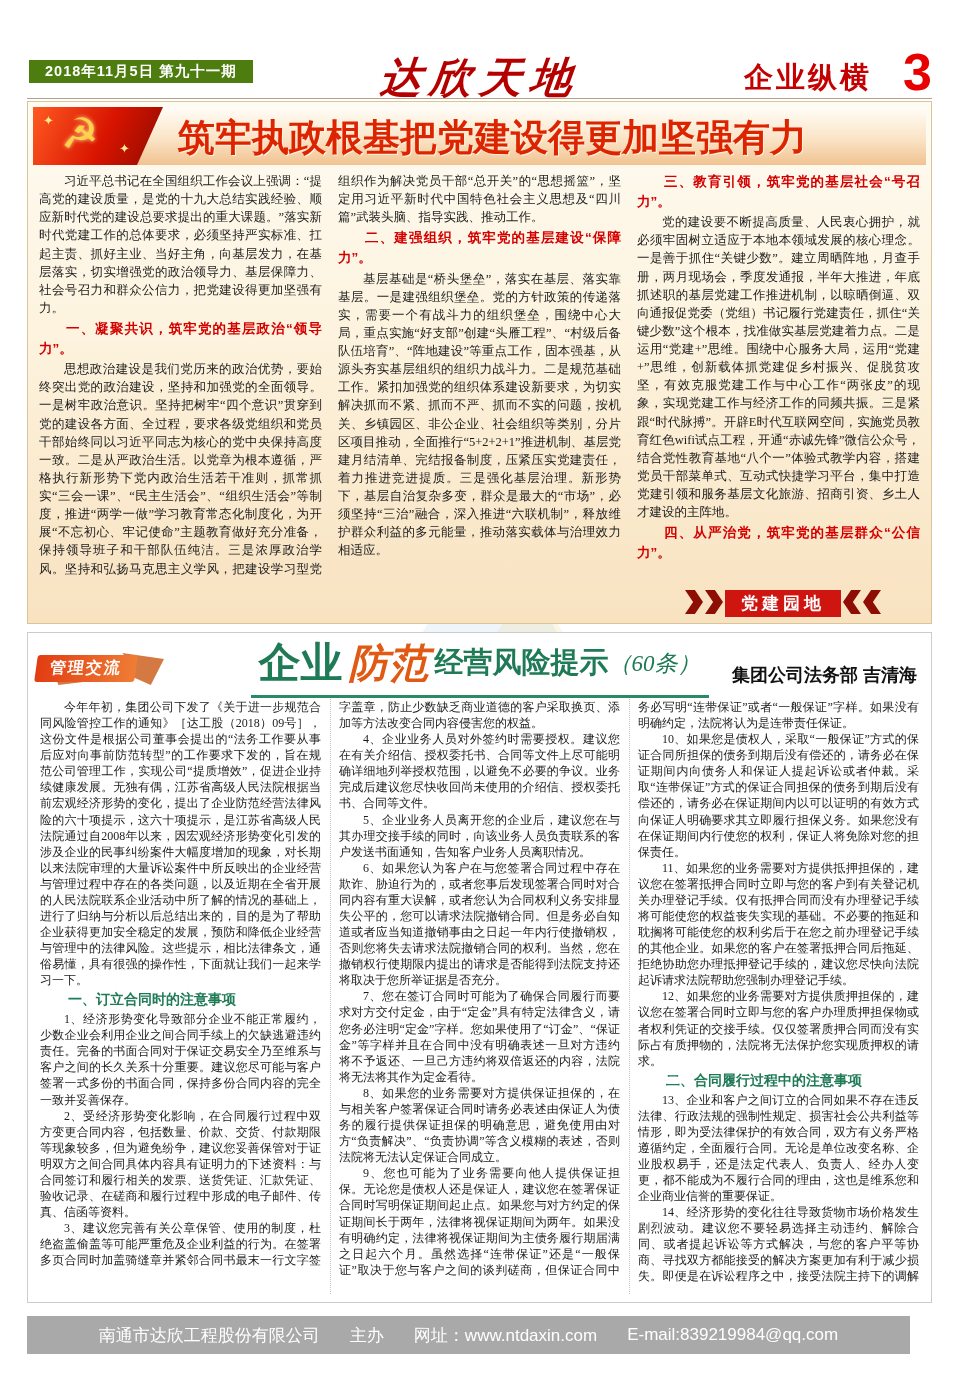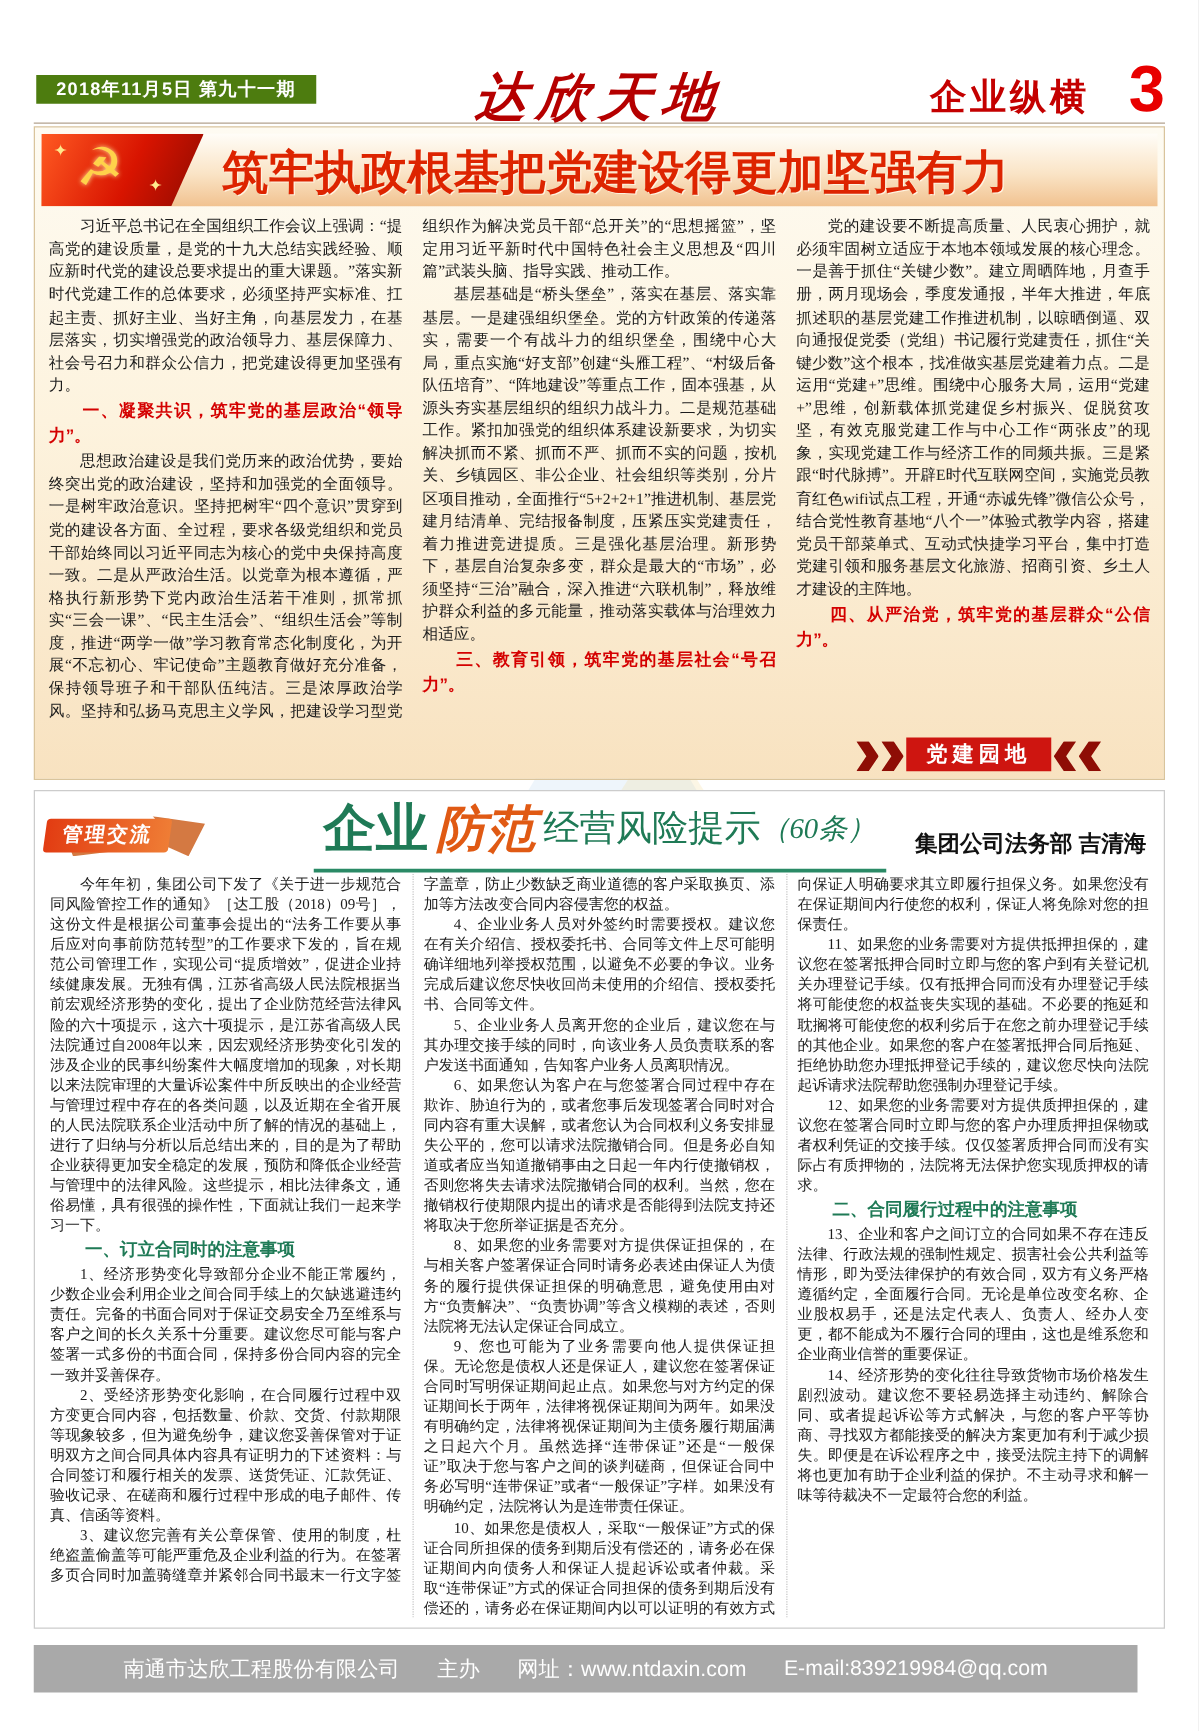--- a/index.html
+++ b/index.html
@@ -32,41 +32,41 @@
   .emblem .spark2{left:86px;top:34px;}
   .banner-headline{position:absolute;left:145px;right:8px;top:6px;text-align:left;
         font-family:"Liberation Sans",sans-serif;font-weight:bold;font-size:37px;color:#dd2400;
         letter-spacing:0px;text-shadow:1px 1px 0 #fff3e0;white-space:nowrap;}
   .a1body{position:absolute;top:70px;left:11px;right:11px;bottom:36px;
         column-count:3;column-gap:16px;column-fill:auto;
         font-size:12.5px;line-height:1.45;color:#1c1c1c;text-align:justify;overflow:hidden;}
   .art-p{margin:0;text-indent:2em;}
   .art-h{margin:2px 0;text-indent:2em;font-family:"Liberation Sans",sans-serif;font-weight:bold;}
   .art1 .art-h{color:#d40000;font-size:13.5px;}
-  .tag{position:absolute;right:50px;bottom:6px;display:flex;align-items:flex-end;gap:2px;}
+  .tag{position:absolute;right:50px;bottom:6px;display:flex;align-items:flex-start;gap:2px;}
   .chev{width:18px;height:24px;background:#8e0d05;
         clip-path:polygon(0 0,55% 0,100% 50%,55% 100%,0 100%,45% 50%);}
   .chev.flip{transform:scaleX(-1);}
   .tag-box{background:#ce1510;color:#fff;font-family:"Liberation Sans",sans-serif;font-weight:bold;
         font-size:17px;padding:2px 16px;letter-spacing:4px;}
   
   .art2{position:absolute;top:632px;left:27px;width:905px;height:671px;box-sizing:border-box;
         border:1px solid #cccccc;background:#fff;}
   .a2hdr{position:absolute;top:0;left:0;right:0;height:62px;}
   .ribbon-wrap{position:absolute;left:8px;top:10px;width:150px;height:46px;}
   .ribbon-arrow{position:absolute;left:18px;top:2px;width:110px;height:40px;background:#cf6a2e;
         clip-path:polygon(0 70%,70% 45%,62% 20%,100% 35%,88% 100%,70% 78%,4% 100%);opacity:.9;}
   .ribbon{position:absolute;left:0;top:12px;background:linear-gradient(90deg,#e23c12,#ef7d35);
         color:#fff;font-family:"Liberation Sans",sans-serif;font-weight:bold;font-size:16px;
         padding:3px 14px;transform:skewX(-8deg);letter-spacing:2px;border-radius:3px;}
   .a2title{position:absolute;left:50%;transform:translateX(-50%);top:2px;white-space:nowrap;
         border-bottom:3px solid #2a8a66;padding:0 8px 4px;}
   .t1{color:#1f7a56;font-family:"Liberation Sans",sans-serif;font-weight:bold;font-size:42px;vertical-align:middle;}
   .t2{color:#e05a14;font-size:40px;font-weight:bold;font-style:italic;padding:0 6px;vertical-align:middle;}
-  .t3{color:#1f7a56;font-family:"Liberation Sans",sans-serif;font-weight:normal;font-size:29px;vertical-align:middle;}
+  .t3{color:#1f7a56;font-family:"Liberation Sans",sans-serif;font-weight:bold;font-size:29px;vertical-align:middle;}
   .t4{color:#1f7a56;font-size:23px;font-style:italic;vertical-align:middle;}
   .byline{position:absolute;right:14px;top:30px;font-family:"Liberation Sans",sans-serif;
         font-weight:bold;font-size:18px;color:#111;}
   .a2body{position:absolute;top:66px;left:12px;right:12px;bottom:8px;
         column-count:3;column-gap:18px;column-rule:1px dotted #c6c6c6;column-fill:auto;
         font-size:12px;line-height:1.34;color:#1c1c1c;text-align:justify;overflow:hidden;}
   .art2 .art-h{color:#1f7a56;font-size:14px;}
   
   .footer{position:absolute;left:27px;top:1316px;width:883px;height:38px;background:#a9a9a9;
         color:#fff;font-family:"Liberation Sans",sans-serif;font-size:17px;
@@ -106,20 +106,21 @@
         <span class="glyph">☭</span>
         <span class="spark1">✦</span>
         <span class="spark2">✦</span>
       </div>
       <div class="banner-headline">筑牢执政根基把党建设得更加坚强有力</div>
     </div>
     <div class="a1body" id="a1body">
         <p class="art-p">习近平总书记在全国组织工作会议上强调：“提高党的建设质量，是党的十九大总结实践经验、顺应新时代党的建设总要求提出的重大课题。”落实新时代党建工作的总体要求，必须坚持严实标准、扛起主责、抓好主业、当好主角，向基层发力，在基层落实，切实增强党的政治领导力、基层保障力、社会号召力和群众公信力，把党建设得更加坚强有力。</p>
         <h3 class="art-h">一、凝聚共识，筑牢党的基层政治“领导力”。</h3>
         <p class="art-p">思想政治建设是我们党历来的政治优势，要始终突出党的政治建设，坚持和加强党的全面领导。一是树牢政治意识。坚持把树牢“四个意识”贯穿到党的建设各方面、全过程，要求各级党组织和党员干部始终同以习近平同志为核心的党中央保持高度一致。二是从严政治生活。以党章为根本遵循，严格执行新形势下党内政治生活若干准则，抓常抓实“三会一课”、“民主生活会”、“组织生活会”等制度，推进“两学一做”学习教育常态化制度化，为开展“不忘初心、牢记使命”主题教育做好充分准备，保持领导班子和干部队伍纯洁。三是浓厚政治学风。坚持和弘扬马克思主义学风，把建设学习型党组织作为解决党员干部“总开关”的“思想摇篮”，坚定用习近平新时代中国特色社会主义思想及“四川篇”武装头脑、指导实践、推动工作。</p>
+        <h3 class="art-h">二、建强组织，筑牢党的基层建设“保障力”。</h3>
         <p class="art-p">基层基础是“桥头堡垒”，落实在基层、落实靠基层。一是建强组织堡垒。党的方针政策的传递落实，需要一个有战斗力的组织堡垒，围绕中心大局，重点实施“好支部”创建“头雁工程”、“村级后备队伍培育”、“阵地建设”等重点工作，固本强基，从源头夯实基层组织的组织力战斗力。二是规范基础工作。紧扣加强党的组织体系建设新要求，为切实解决抓而不紧、抓而不严、抓而不实的问题，按机关、乡镇园区、非公企业、社会组织等类别，分片区项目推动，全面推行“5+2+2+1”推进机制、基层党建月结清单、完结报备制度，压紧压实党建责任，着力推进竞进提质。三是强化基层治理。新形势下，基层自治复杂多变，群众是最大的“市场”，必须坚持“三治”融合，深入推进“六联机制”，释放维护群众利益的多元能量，推动落实载体与治理效力相适应。</p>
         <h3 class="art-h">三、教育引领，筑牢党的基层社会“号召力”。</h3>
         <p class="art-p">党的建设要不断提高质量、人民衷心拥护，就必须牢固树立适应于本地本领域发展的核心理念。一是善于抓住“关键少数”。建立周晒阵地，月查手册，两月现场会，季度发通报，半年大推进，年底抓述职的基层党建工作推进机制，以晾晒倒逼、双向通报促党委（党组）书记履行党建责任，抓住“关键少数”这个根本，找准做实基层党建着力点。二是运用“党建+”思维。围绕中心服务大局，运用“党建+”思维，创新载体抓党建促乡村振兴、促脱贫攻坚，有效克服党建工作与中心工作“两张皮”的现象，实现党建工作与经济工作的同频共振。三是紧跟“时代脉搏”。开辟E时代互联网空间，实施党员教育红色wifi试点工程，开通“赤诚先锋”微信公众号，结合党性教育基地“八个一”体验式教学内容，搭建党员干部菜单式、互动式快捷学习平台，集中打造党建引领和服务基层文化旅游、招商引资、乡土人才建设的主阵地。</p>
         <h3 class="art-h">四、从严治党，筑牢党的基层群众“公信力”。</h3>
       </div>
     <div class="tag">
       <span class="chev"></span>
       <span class="chev"></span>
       <span class="tag-box">党建园地</span>
       <span class="chev flip"></span>
@@ -140,20 +141,21 @@
     </div>
     <div class="a2body" id="a2body">
         <p class="art-p">今年年初，集团公司下发了《关于进一步规范合同风险管控工作的通知》［达工股（2018）09号］，这份文件是根据公司董事会提出的“法务工作要从事后应对向事前防范转型”的工作要求下发的，旨在规范公司管理工作，实现公司“提质增效”，促进企业持续健康发展。无独有偶，江苏省高级人民法院根据当前宏观经济形势的变化，提出了企业防范经营法律风险的六十项提示，这六十项提示，是江苏省高级人民法院通过自2008年以来，因宏观经济形势变化引发的涉及企业的民事纠纷案件大幅度增加的现象，对长期以来法院审理的大量诉讼案件中所反映出的企业经营与管理过程中存在的各类问题，以及近期在全省开展的人民法院联系企业活动中所了解的情况的基础上，进行了归纳与分析以后总结出来的，目的是为了帮助企业获得更加安全稳定的发展，预防和降低企业经营与管理中的法律风险。这些提示，相比法律条文，通俗易懂，具有很强的操作性，下面就让我们一起来学习一下。</p>
         <h3 class="art-h">一、订立合同时的注意事项</h3>
         <p class="art-p">1、经济形势变化导致部分企业不能正常履约，少数企业会利用企业之间合同手续上的欠缺逃避违约责任。完备的书面合同对于保证交易安全乃至维系与客户之间的长久关系十分重要。建议您尽可能与客户签署一式多份的书面合同，保持多份合同内容的完全一致并妥善保存。</p>
         <p class="art-p">2、受经济形势变化影响，在合同履行过程中双方变更合同内容，包括数量、价款、交货、付款期限等现象较多，但为避免纷争，建议您妥善保管对于证明双方之间合同具体内容具有证明力的下述资料：与合同签订和履行相关的发票、送货凭证、汇款凭证、验收记录、在磋商和履行过程中形成的电子邮件、传真、信函等资料。</p>
         <p class="art-p">3、建议您完善有关公章保管、使用的制度，杜绝盗盖偷盖等可能严重危及企业利益的行为。在签署多页合同时加盖骑缝章并紧邻合同书最末一行文字签字盖章，防止少数缺乏商业道德的客户采取换页、添加等方法改变合同内容侵害您的权益。</p>
         <p class="art-p">4、企业业务人员对外签约时需要授权。建议您在有关介绍信、授权委托书、合同等文件上尽可能明确详细地列举授权范围，以避免不必要的争议。业务完成后建议您尽快收回尚未使用的介绍信、授权委托书、合同等文件。</p>
         <p class="art-p">5、企业业务人员离开您的企业后，建议您在与其办理交接手续的同时，向该业务人员负责联系的客户发送书面通知，告知客户业务人员离职情况。</p>
         <p class="art-p">6、如果您认为客户在与您签署合同过程中存在欺诈、胁迫行为的，或者您事后发现签署合同时对合同内容有重大误解，或者您认为合同权利义务安排显失公平的，您可以请求法院撤销合同。但是务必自知道或者应当知道撤销事由之日起一年内行使撤销权，否则您将失去请求法院撤销合同的权利。当然，您在撤销权行使期限内提出的请求是否能得到法院支持还将取决于您所举证据是否充分。</p>
+        <p class="art-p">7、您在签订合同时可能为了确保合同履行而要求对方交付定金，由于“定金”具有特定法律含义，请您务必注明“定金”字样。您如果使用了“订金”、“保证金”等字样并且在合同中没有明确表述一旦对方违约将不予返还、一旦己方违约将双倍返还的内容，法院将无法将其作为定金看待。</p>
         <p class="art-p">8、如果您的业务需要对方提供保证担保的，在与相关客户签署保证合同时请务必表述由保证人为债务的履行提供保证担保的明确意思，避免使用由对方“负责解决”、“负责协调”等含义模糊的表述，否则法院将无法认定保证合同成立。</p>
         <p class="art-p">9、您也可能为了业务需要向他人提供保证担保。无论您是债权人还是保证人，建议您在签署保证合同时写明保证期间起止点。如果您与对方约定的保证期间长于两年，法律将视保证期间为两年。如果没有明确约定，法律将视保证期间为主债务履行期届满之日起六个月。虽然选择“连带保证”还是“一般保证”取决于您与客户之间的谈判磋商，但保证合同中务必写明“连带保证”或者“一般保证”字样。如果没有明确约定，法院将认为是连带责任保证。</p>
         <p class="art-p">10、如果您是债权人，采取“一般保证”方式的保证合同所担保的债务到期后没有偿还的，请务必在保证期间内向债务人和保证人提起诉讼或者仲裁。采取“连带保证”方式的保证合同担保的债务到期后没有偿还的，请务必在保证期间内以可以证明的有效方式向保证人明确要求其立即履行担保义务。如果您没有在保证期间内行使您的权利，保证人将免除对您的担保责任。</p>
         <p class="art-p">11、如果您的业务需要对方提供抵押担保的，建议您在签署抵押合同时立即与您的客户到有关登记机关办理登记手续。仅有抵押合同而没有办理登记手续将可能使您的权益丧失实现的基础。不必要的拖延和耽搁将可能使您的权利劣后于在您之前办理登记手续的其他企业。如果您的客户在签署抵押合同后拖延、拒绝协助您办理抵押登记手续的，建议您尽快向法院起诉请求法院帮助您强制办理登记手续。</p>
         <p class="art-p">12、如果您的业务需要对方提供质押担保的，建议您在签署合同时立即与您的客户办理质押担保物或者权利凭证的交接手续。仅仅签署质押合同而没有实际占有质押物的，法院将无法保护您实现质押权的请求。</p>
         <h3 class="art-h">二、合同履行过程中的注意事项</h3>
         <p class="art-p">13、企业和客户之间订立的合同如果不存在违反法律、行政法规的强制性规定、损害社会公共利益等情形，即为受法律保护的有效合同，双方有义务严格遵循约定，全面履行合同。无论是单位改变名称、企业股权易手，还是法定代表人、负责人、经办人变更，都不能成为不履行合同的理由，这也是维系您和企业商业信誉的重要保证。</p>
         <p class="art-p">14、经济形势的变化往往导致货物市场价格发生剧烈波动。建议您不要轻易选择主动违约、解除合同、或者提起诉讼等方式解决，与您的客户平等协商、寻找双方都能接受的解决方案更加有利于减少损失。即便是在诉讼程序之中，接受法院主持下的调解将也更加有助于企业利益的保护。不主动寻求和解一味等待裁决不一定最符合您的利益。</p>
       </div>
   </div>

